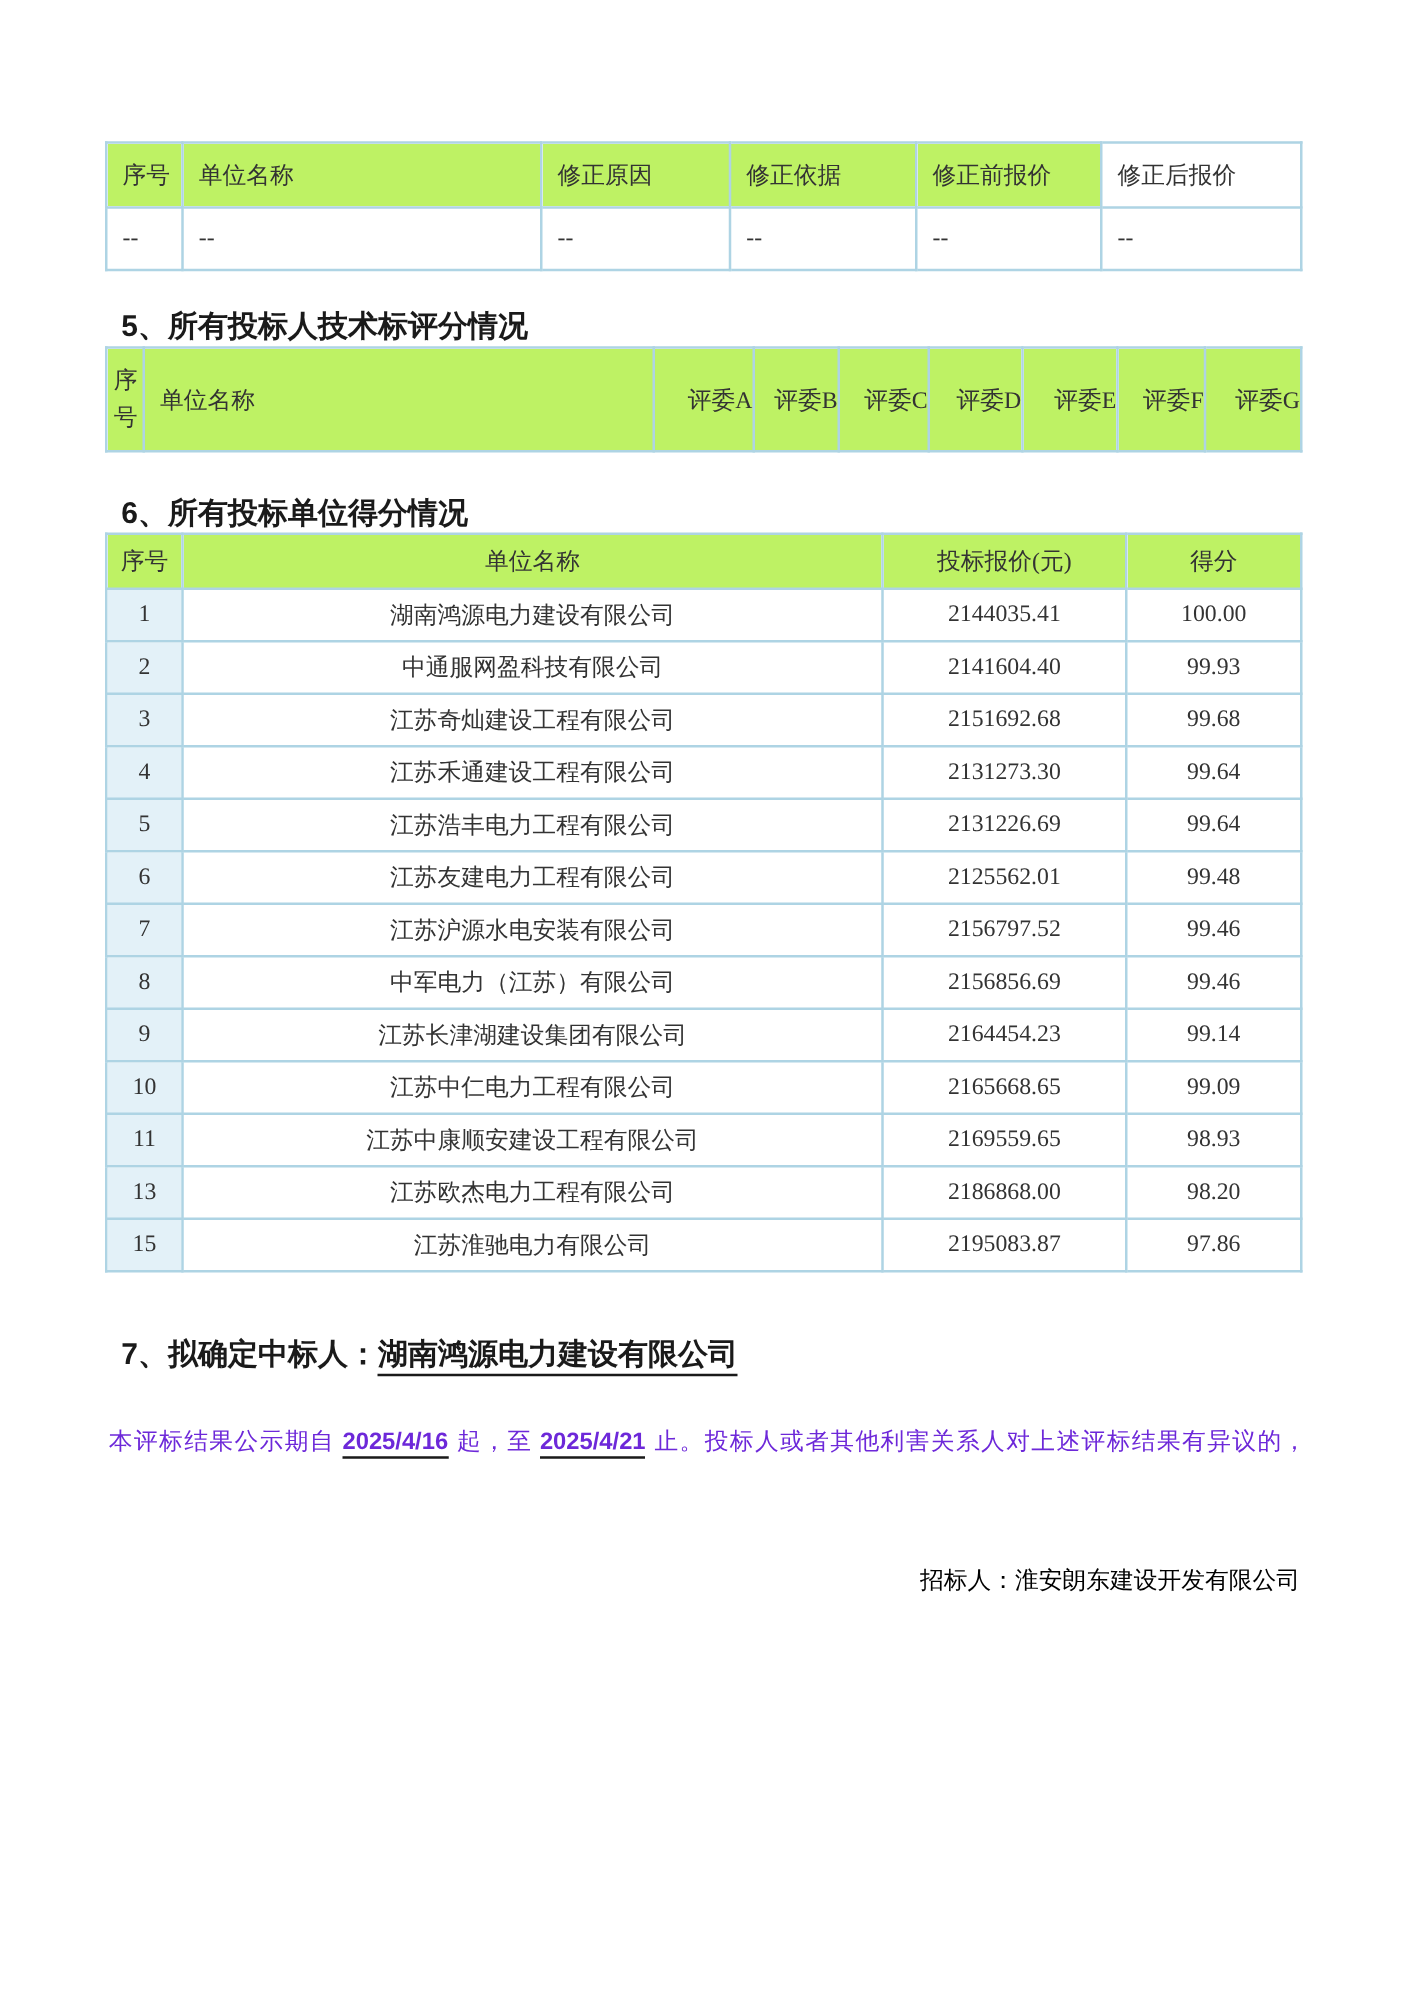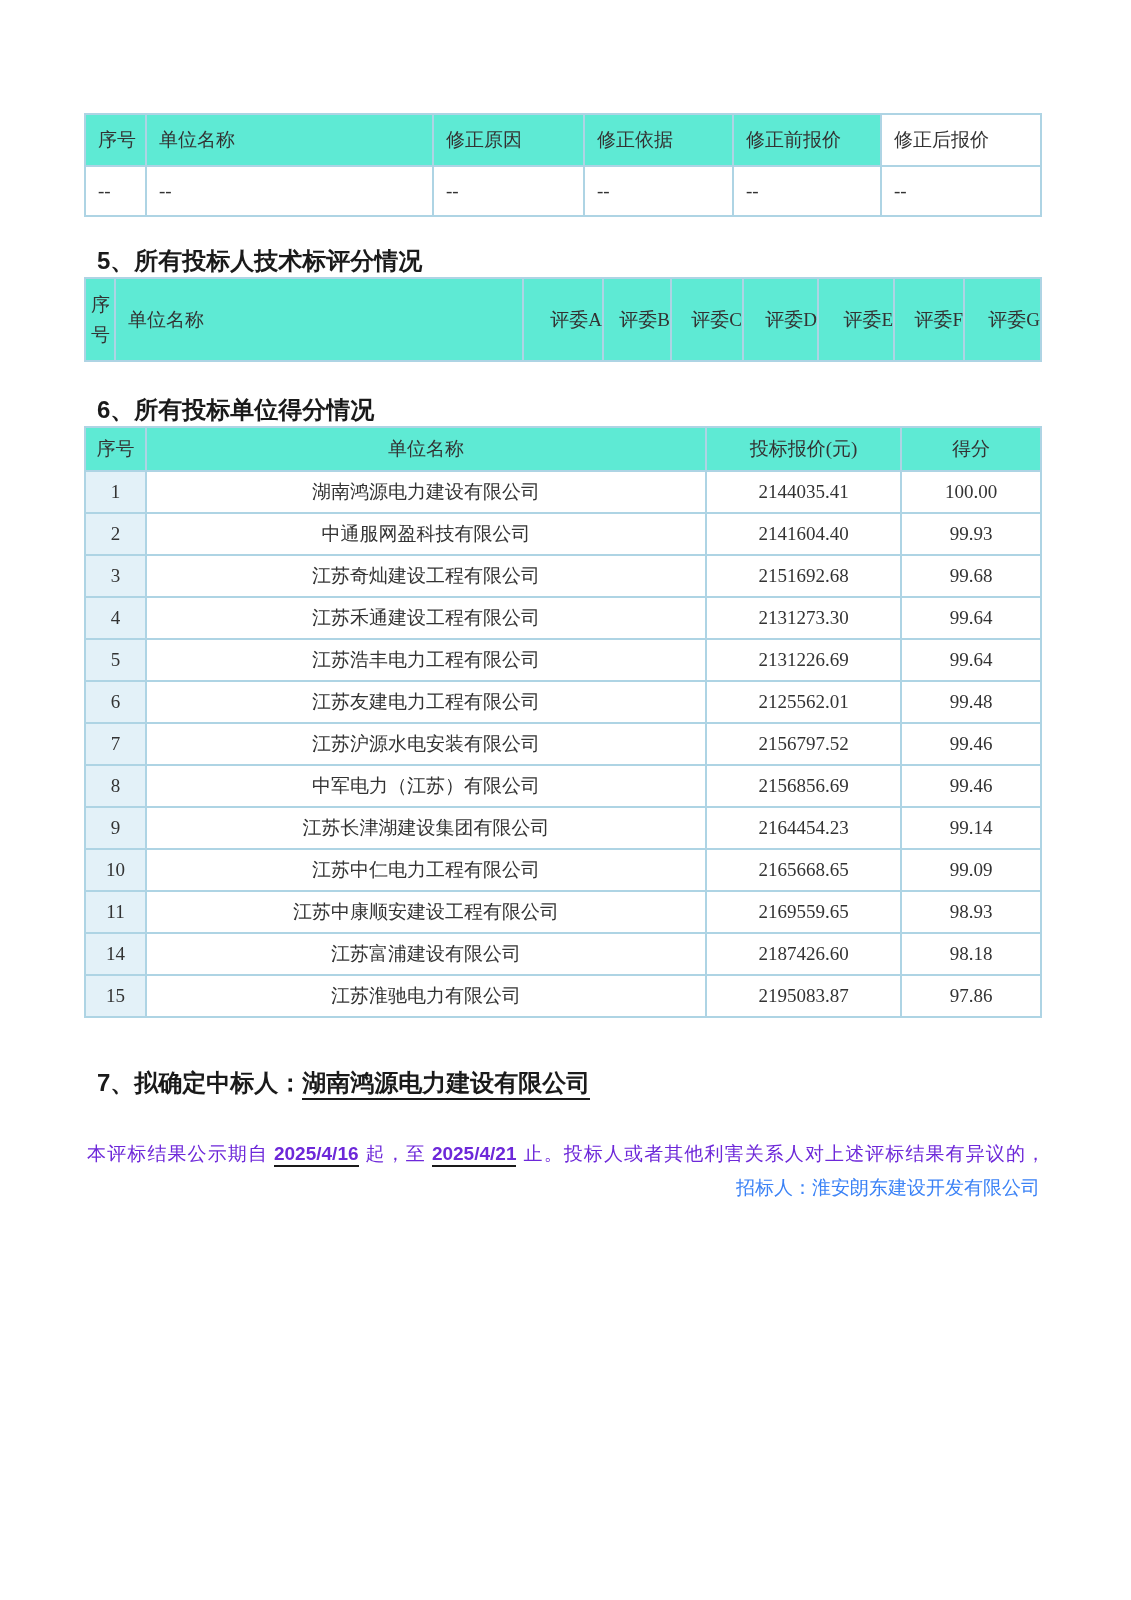--- a/index.html
+++ b/index.html
@@ -10,21 +10,21 @@
     overflow:hidden;
   }
   .content { width:956px; margin-left:84px; padding-top:113px; }
 
   table { border-collapse:collapse; table-layout:fixed; width:956px; }
   th, td {
     border:2px solid #aed4e4; vertical-align:middle;
     font-size:19px; font-weight:normal; color:#333333;
     overflow:hidden;
   }
-  .hdr { background:#5eead4;margin-left:36px; }
+  .hdr { background:#bef264;margin-left:36px; }
   .hdr-white { background:#ffffff; }
   .idx-bg { background:#e3f1f8; }
   .left { text-align:left; padding-left:12px; }
   .center { text-align:right; }
 
   
   .t-correction th { height:52px; }
   .t-correction td { height:50px; }
 
   
@@ -48,21 +48,21 @@
     margin-top:33px; margin-left:-12px; width:973px;
     font-size:19px; line-height:43px; color:#6d28d9;
     text-align:justify; text-align-last:justify;
   }
   .notice .indent { display:inline-block; width:14px; }
   .notice .date {
     font-family:"Liberation Sans", sans-serif; font-weight:bold;
     border-bottom:2px solid #1a1a1a; margin:0 6px; padding-bottom:1px;
   }
 
-  .sign-block { text-align:right; font-size:19px; color:#3b82f6; }
+  .sign-block { margin-top:76px; text-align:right; font-size:19px; color:#000000; }
   .sign-tenderer { padding-right:0; }
   .sign-date { margin-top:24px; padding-right:38px; }
   .sign-date .num { font-family:"Liberation Sans", sans-serif; }
 </style>
 </head>
 <body>
 
 <div class="content">
 
   <table class="t-correction">
@@ -201,24 +201,24 @@
           <td>2165668.65</td>
           <td>99.09</td>
         </tr>
         <tr>
           <td class="idx-bg">11</td>
           <td>江苏中康顺安建设工程有限公司</td>
           <td>2169559.65</td>
           <td>98.93</td>
         </tr>
         <tr>
-          <td class="idx-bg">14</td>
-          <td>江苏富浦建设有限公司</td>
-          <td>2187426.60</td>
-          <td>98.18</td>
+          <td class="idx-bg">13</td>
+          <td>江苏欧杰电力工程有限公司</td>
+          <td>2186868.00</td>
+          <td>98.20</td>
         </tr>
         <tr>
           <td class="idx-bg">15</td>
           <td>江苏淮驰电力有限公司</td>
           <td>2195083.87</td>
           <td>97.86</td>
         </tr>
       </tbody>
   </table>
 

